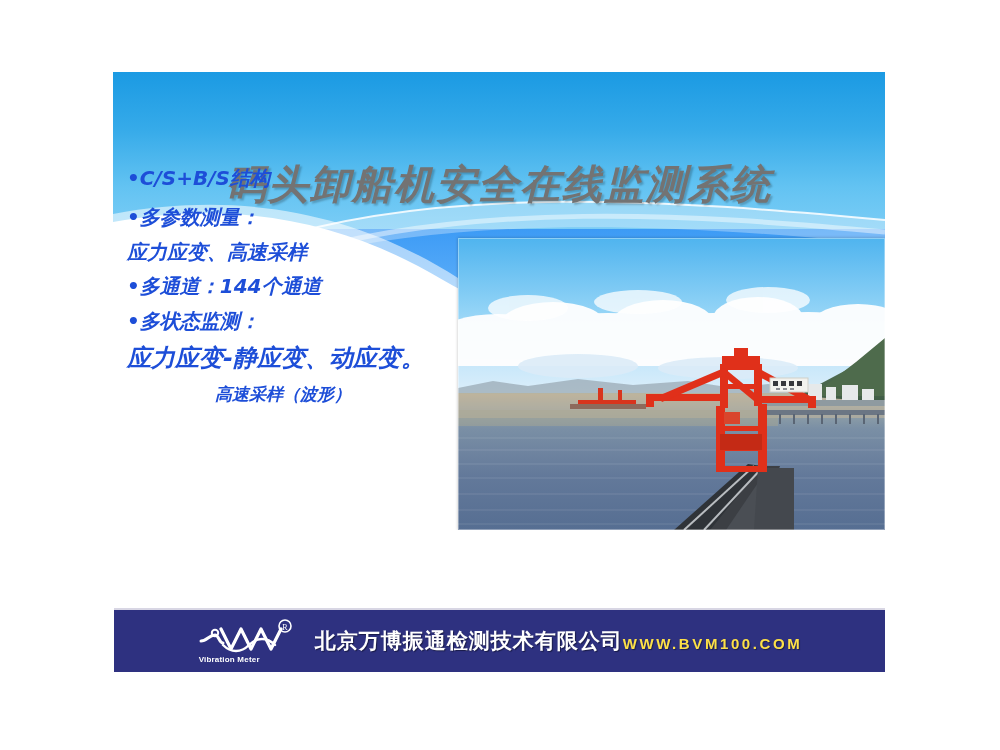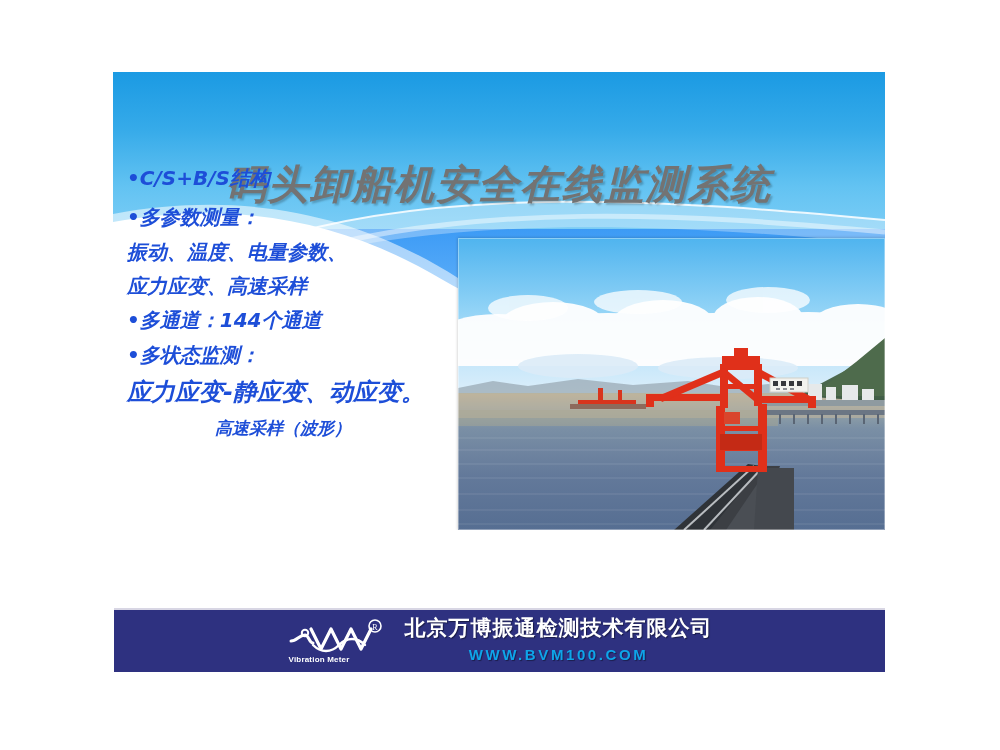--- a/index.html
+++ b/index.html
@@ -139,33 +139,33 @@
     left: 2px;
     bottom: -1px;
     width: 100px;
     text-align: left;
     color: #ffffff;
     font-size: 8px;
     font-weight: bold;
     font-family: "Liberation Sans", sans-serif;
     letter-spacing: 0.2px;
   }
-  #footer-text { display: flex; flex-direction: column; align-items: center; }
+  #footer-text { display: flex; flex-direction: row; align-items: flex-end; }
   #company-name {
     color: #ffffff;
     font-family: "DejaVu Sans", "Liberation Sans", sans-serif;
     font-size: 21px;
     font-weight: bold;
     letter-spacing: 1px;
     line-height: 1.05;
     text-shadow: 1px 1px 1px rgba(0,0,0,0.45);
     white-space: nowrap;
   }
   #company-url {
-    color: #0ea5e9;
+    color: #fde047;
     font-family: "Liberation Sans", sans-serif;
     font-size: 15px;
     font-weight: bold;
     letter-spacing: 2.6px;
     line-height: 1.15;
     margin-top: 7px;
     text-shadow: 1px 1px 1px rgba(0,0,0,0.4);
     white-space: nowrap;
   }
 </style>
@@ -195,21 +195,20 @@
       <path d="M 0 250 L 0 152 C 110 130 225 150 325 210 C 392 250 420 250 450 250 Z" fill="#ffffff"></path>
     </svg>
 
     <div style="position:absolute;left:0;top:241px;width:772px;height:217px;background:#ffffff;"></div>
 
     <div id="slide-title">码头卸船机安全在线监测系统</div>
 
     <div id="bullets">
       <div class="line l-cs">•C/S+B/S结构</div>
       <div class="line l-main">•多参数测量：</div>
-      <div class="line l-sub">振动、温度、电量参数、</div>
       <div class="line l-sub">应力应变、高速采样</div>
       <div class="line l-main">•多通道：144个通道</div>
       <div class="line l-main">•多状态监测：</div>
       <div class="line l-sub2">应力应变-静应变、动应变。</div>
       <div class="line l-ind">高速采样（波形）</div>
     </div>
 
     <div id="photo">
       <svg width="427" height="292" viewBox="0 0 427 292">
         <defs>

